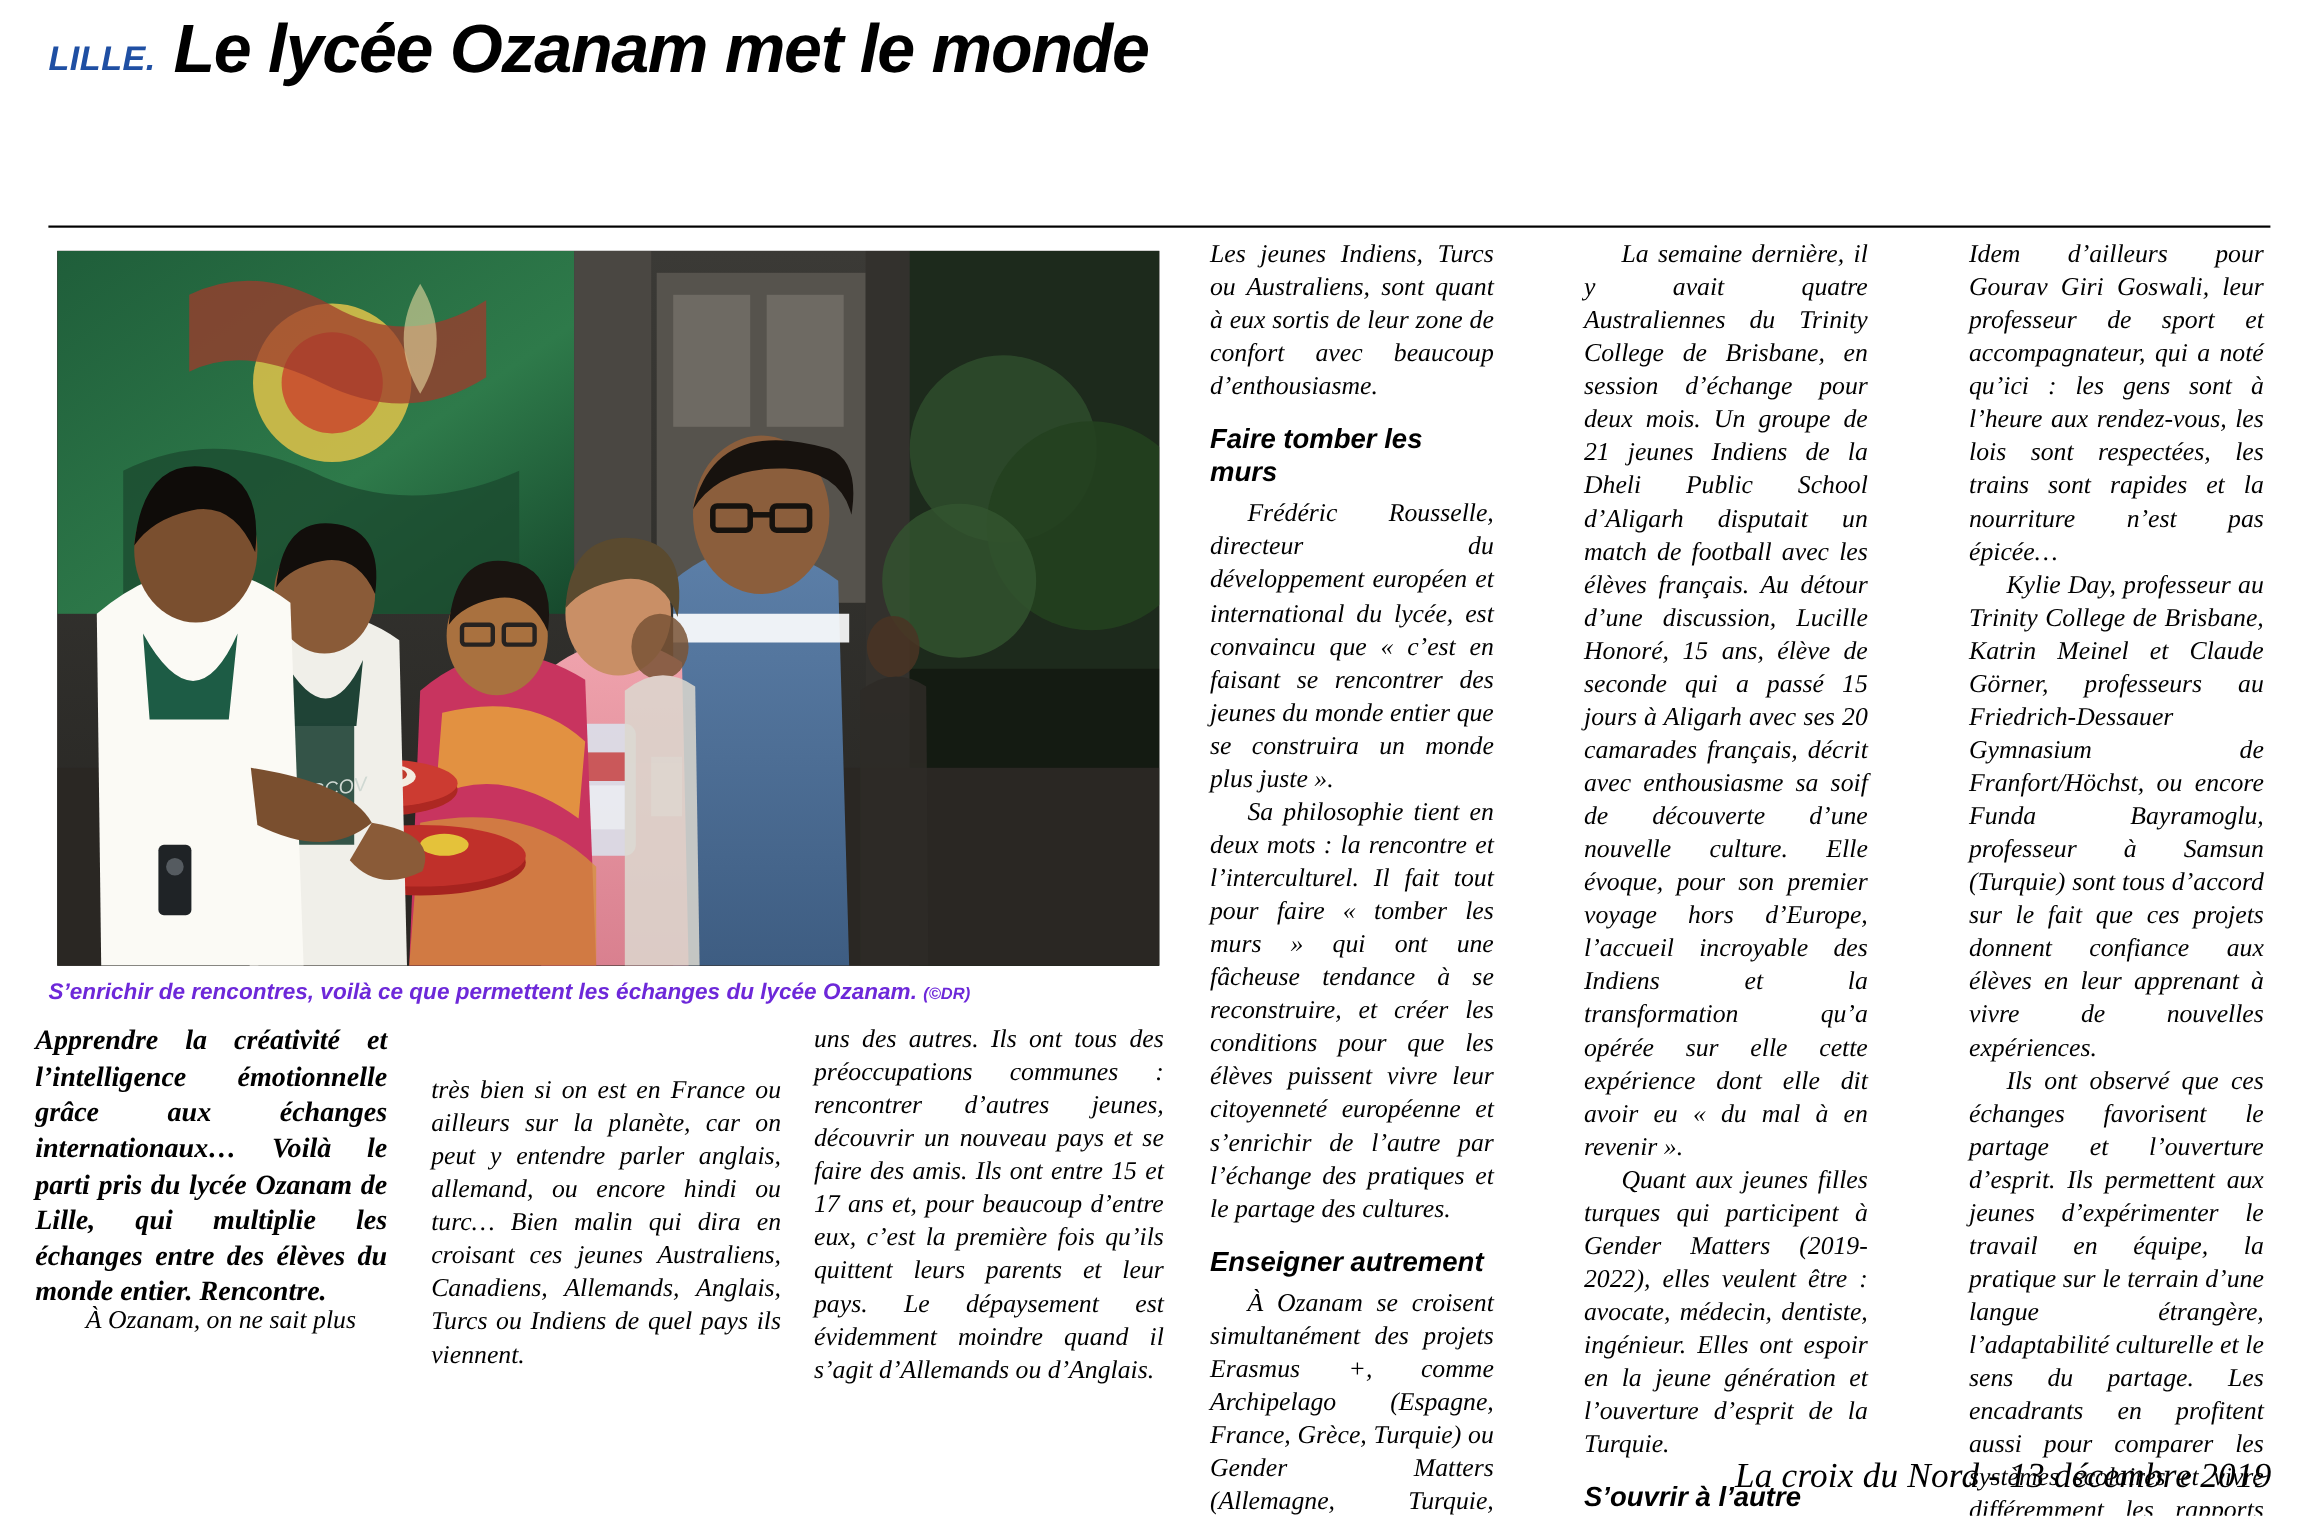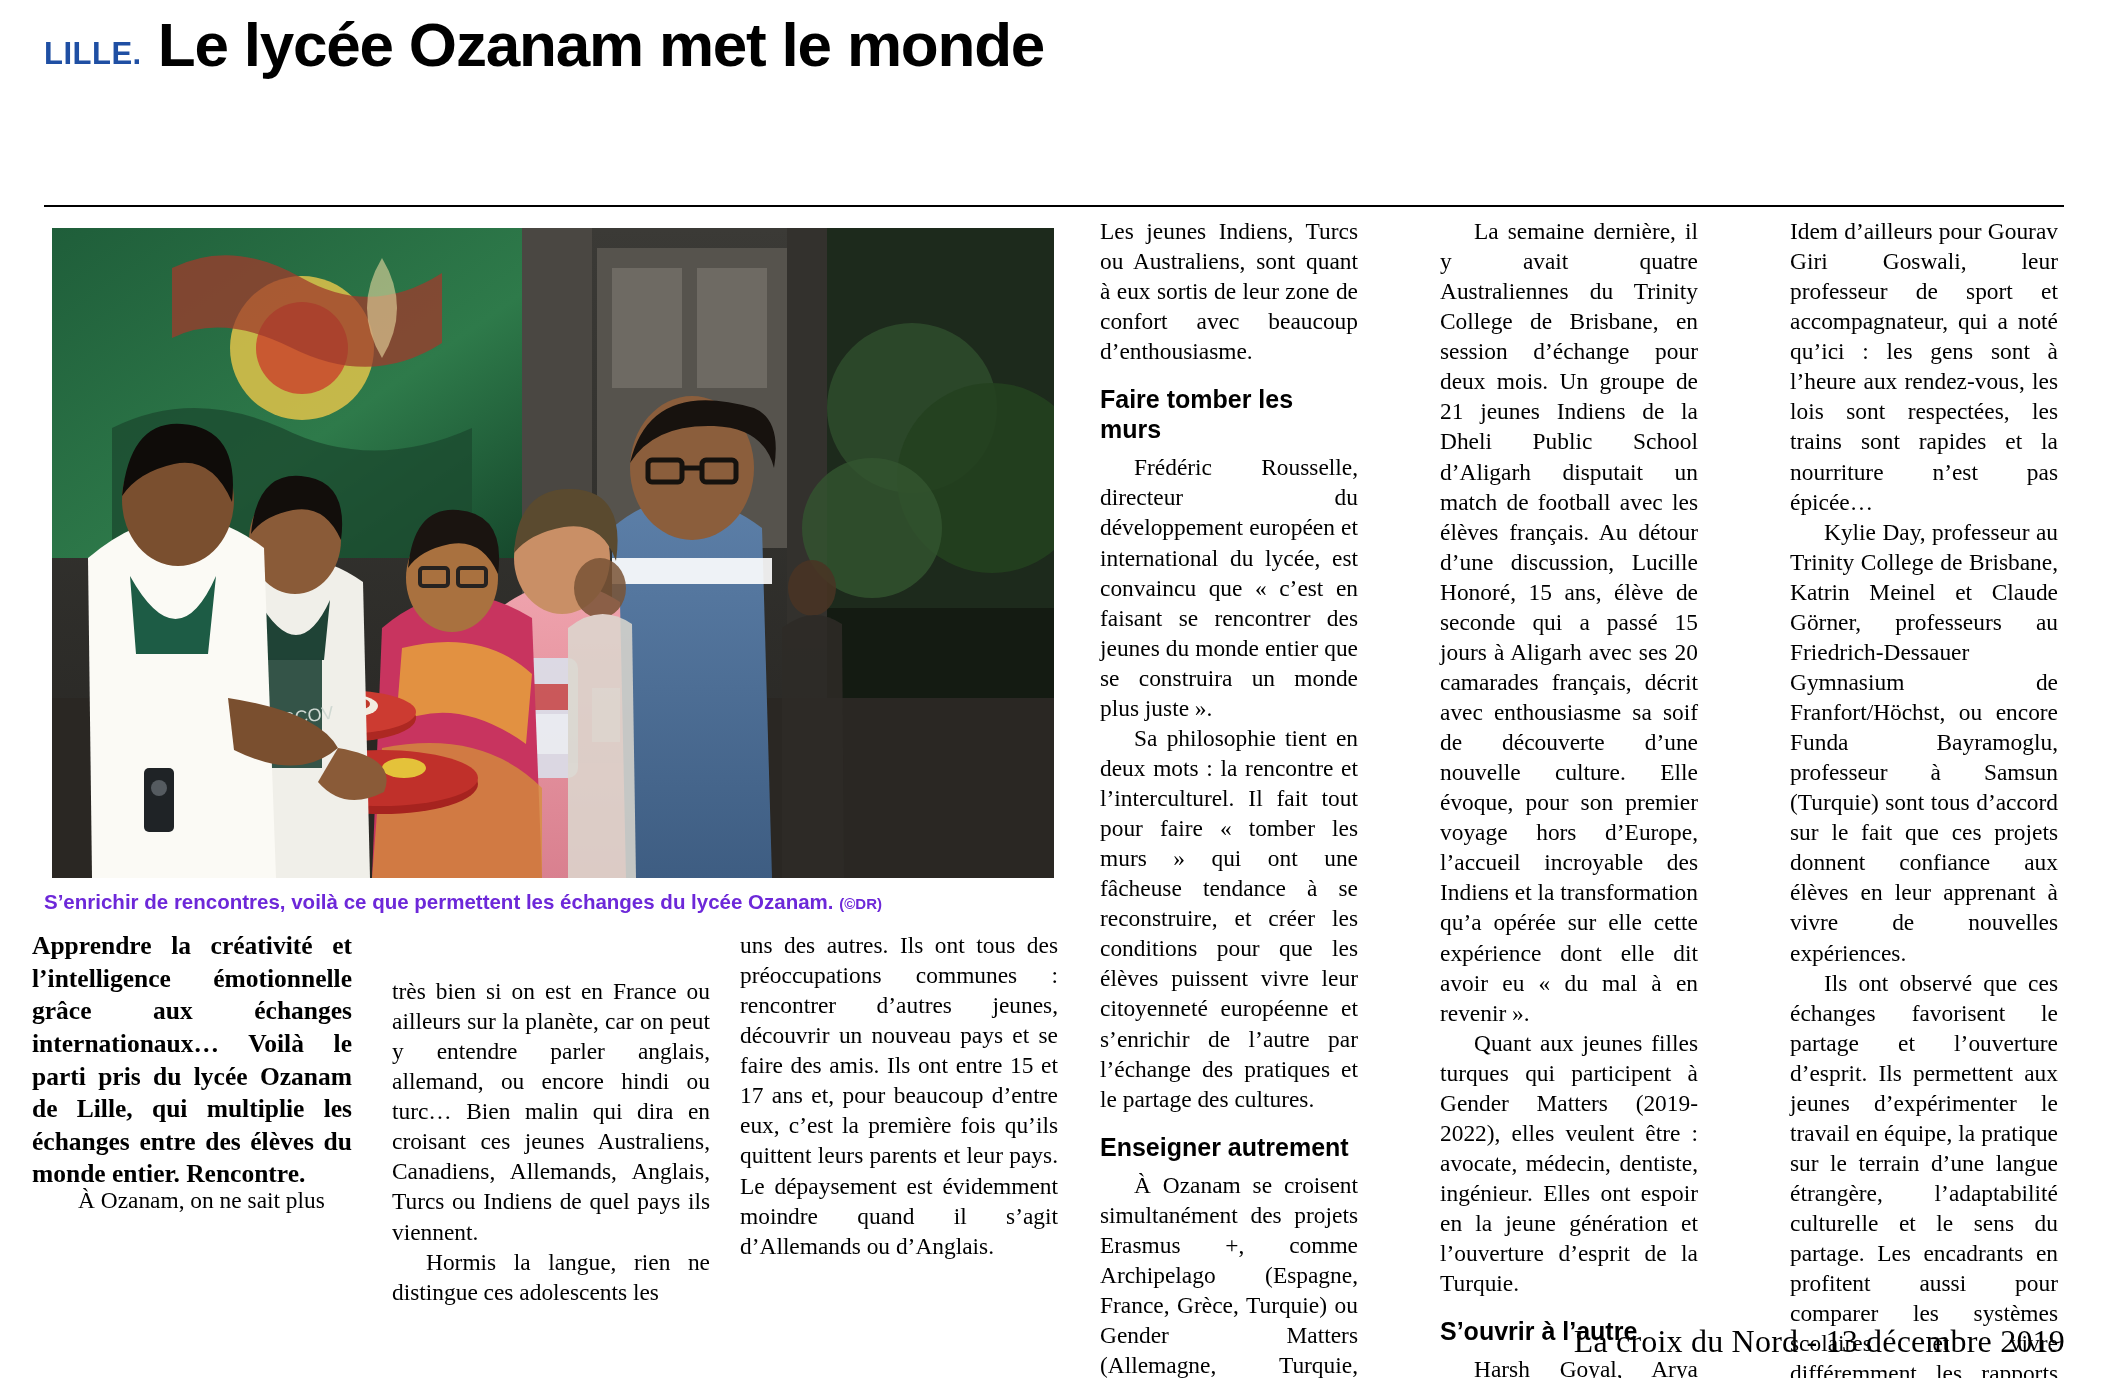--- a/index.html
+++ b/index.html
@@ -13,20 +13,21 @@
     font-family: "Liberation Serif", serif;
     color: #000;
     position: relative;
     overflow: hidden;
   }
   .page {
     position: absolute;
     left: 0; top: 0;
     width: 2111px;
     height: 1378px;
+    font-style: italic;
   }
 
   
   .headline-block {
     position: absolute;
     left: 44px;
     top: 14px;
     width: 2020px;
   }
   .kicker {
@@ -314,21 +315,20 @@
   <div class="lede">
     <p>Apprendre la créativité et l’intelligence émotionnelle grâce aux échanges internationaux… Voilà le parti pris du lycée Ozanam de Lille, qui multiplie les échanges entre des élèves du monde entier. Rencontre.</p>
   </div>
 
   <div class="col col1-rest">
     <p>À Ozanam, on ne sait plus</p>
   </div>
 
   <div class="col col2">
     <p class="noindent">très bien si on est en France ou ailleurs sur la planète, car on peut y entendre parler anglais, allemand, ou encore hindi ou turc… Bien malin qui dira en croisant ces jeunes Australiens, Canadiens, Allemands, Anglais, Turcs ou Indiens de quel pays ils viennent.</p>
-    <p>Hormis la langue, rien ne distingue ces adolescents les</p>
   </div>
 
   <div class="col col3">
     <p class="noindent">uns des autres. Ils ont tous des préoccupations communes : rencontrer d’autres jeunes, découvrir un nouveau pays et se faire des amis. Ils ont entre 15 et 17 ans et, pour beaucoup d’entre eux, c’est la première fois qu’ils quittent leurs parents et leur pays. Le dépaysement est évidemment moindre quand il s’agit d’Allemands ou d’Anglais.</p>
   </div>
 
   <div class="col col4">
     <p class="noindent">Les jeunes Indiens, Turcs ou Australiens, sont quant à eux sortis de leur zone de confort avec beaucoup d’enthousiasme.</p>
     <div class="subhead">Faire tomber les murs</div>
     <p>Frédéric Rousselle, directeur du développement européen et international du lycée, est convaincu que « c’est en faisant se rencontrer des jeunes du monde entier que se construira un monde plus juste ».</p>

